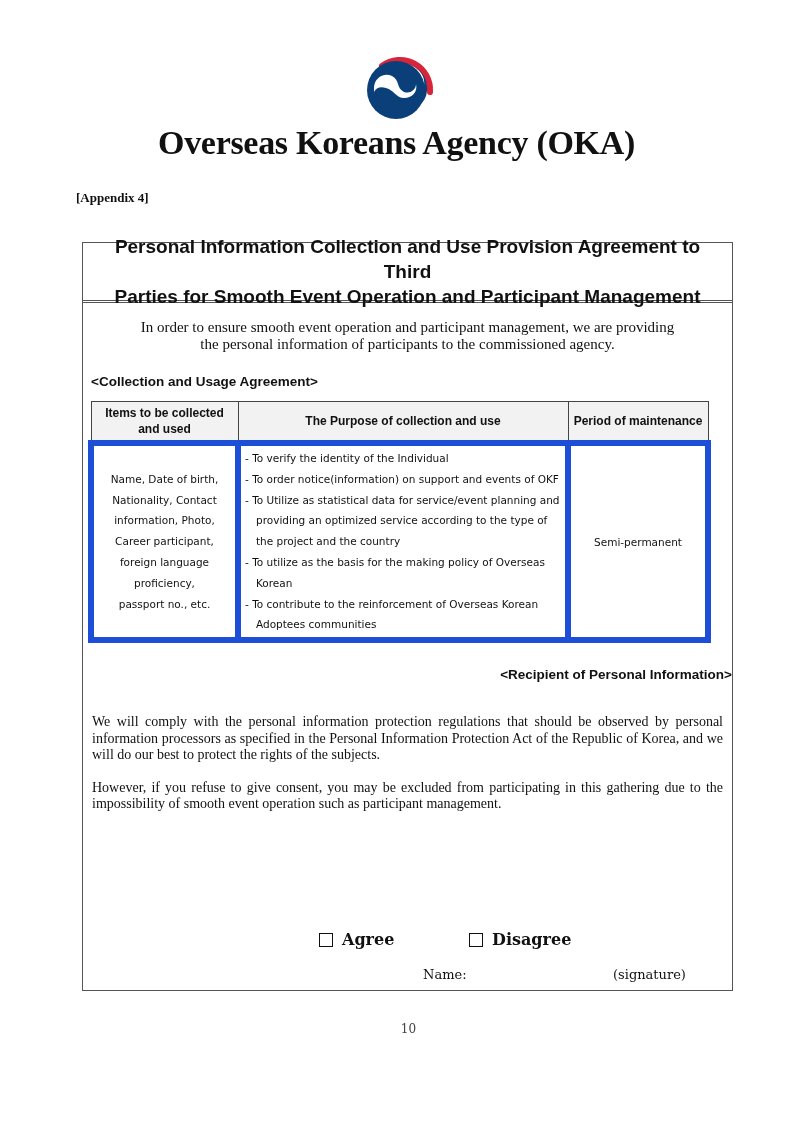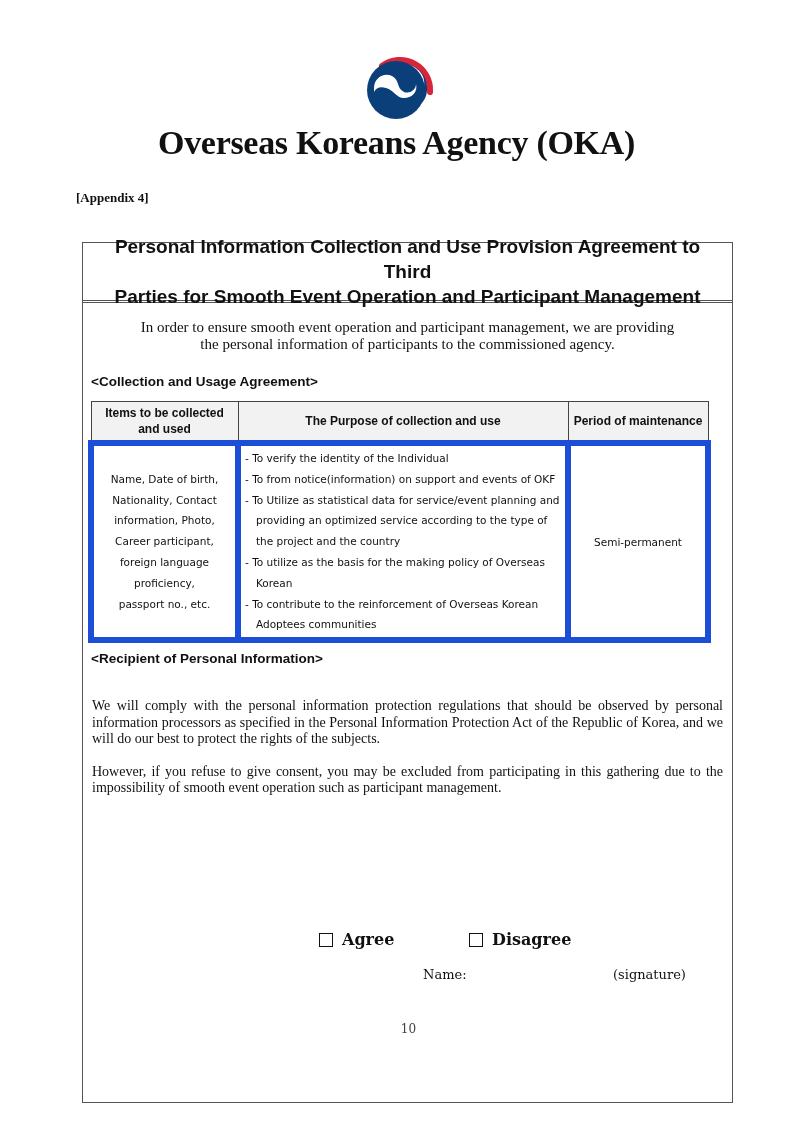--- a/index.html
+++ b/index.html
@@ -7,21 +7,21 @@
   .logo { position: absolute; left: 360px; top: 54px; width: 74px; height: 66px; }
   .agency-title {
     position: absolute; left: 0; width: 793px; top: 124px; text-align: center;
     font-family: "Liberation Serif", serif; font-weight: bold; font-size: 34px; letter-spacing: -0.3px;
   }
   .appendix {
     position: absolute; left: 76px; top: 190px;
     font-family: "Liberation Serif", serif; font-weight: bold; font-size: 13px;
   }
   .frame {
-    position: absolute; left: 82px; top: 242px; width: 651px; height: 861px;
+    position: absolute; left: 82px; top: 242px; width: 651px; height: 749px;
     border: 1px solid #555; box-sizing: border-box;
   }
   .frame-title {
     height: 60px; border-bottom: 3px double #555; box-sizing: border-box;
     display: flex; align-items: center; justify-content: center; text-align: center;
     font-family: "Liberation Sans", sans-serif; font-weight: bold; font-size: 19px; line-height: 25px;
     padding: 0 10px;
   }
   .intro {
     margin-top: 16px; text-align: center;
@@ -39,21 +39,21 @@
   table.info th {
     background: #f2f2f2; border: 1px solid #444; font-family: "Liberation Sans", sans-serif;
     font-size: 12px; font-weight: bold; line-height: 16px; height: 38px; padding: 0 4px;
   }
   table.info td { border: 6px solid #1d4ed8; vertical-align: middle; }
   .col1 { width: 139px; text-align: center; line-height: 20.8px; font-size: 10.5px; }
   .col2 { padding: 2px 4px; line-height: 20.8px; }
   .col3 { width: 132px; text-align: center; }
   .purpose-line { display: block; white-space: nowrap; }
   .purpose-line.indent { padding-left: 11px; }
-  .sh2 { margin-top: 8px; }
+  .sh2 { margin-top: 24px; text-align: right; }
   .para {
     font-family: "Liberation Serif", serif; font-size: 14px; line-height: 16.5px;
     text-align: justify; padding: 0 9px 0 9px;
   }
   .p1 { margin-top: 32px; }
   .p2, .p3 { margin-top: 16px; }
   .consent-row {
     position: absolute; top: 687px; left: 0; width: 100%;
     font-family: "DejaVu Serif", serif; font-weight: bold; font-size: 16px;
   }
@@ -112,21 +112,21 @@
         <div>Name, Date of birth,</div>
         <div>Nationality, Contact</div>
         <div>information, Photo,</div>
         <div>Career participant,</div>
         <div>foreign language</div>
         <div>proficiency,</div>
         <div>passport no., etc.</div>
       </td>
       <td class="col2">
         <span class="purpose-line">- To verify the identity of the Individual</span>
-        <span class="purpose-line">- To from notice(information) on support and events of OKF</span>
+        <span class="purpose-line">- To order notice(information) on support and events of OKF</span>
         <span class="purpose-line">- To Utilize as statistical data for service/event planning and</span>
         <span class="purpose-line indent">providing an optimized service according to the type of</span>
         <span class="purpose-line indent">the project and the country</span>
         <span class="purpose-line">- To utilize as the basis for the making policy of Overseas</span>
         <span class="purpose-line indent">Korean</span>
         <span class="purpose-line">- To contribute to the reinforcement of Overseas Korean</span>
         <span class="purpose-line indent">Adoptees communities</span>
       </td>
       <td class="col3">Semi-permanent</td>
     </tr>

